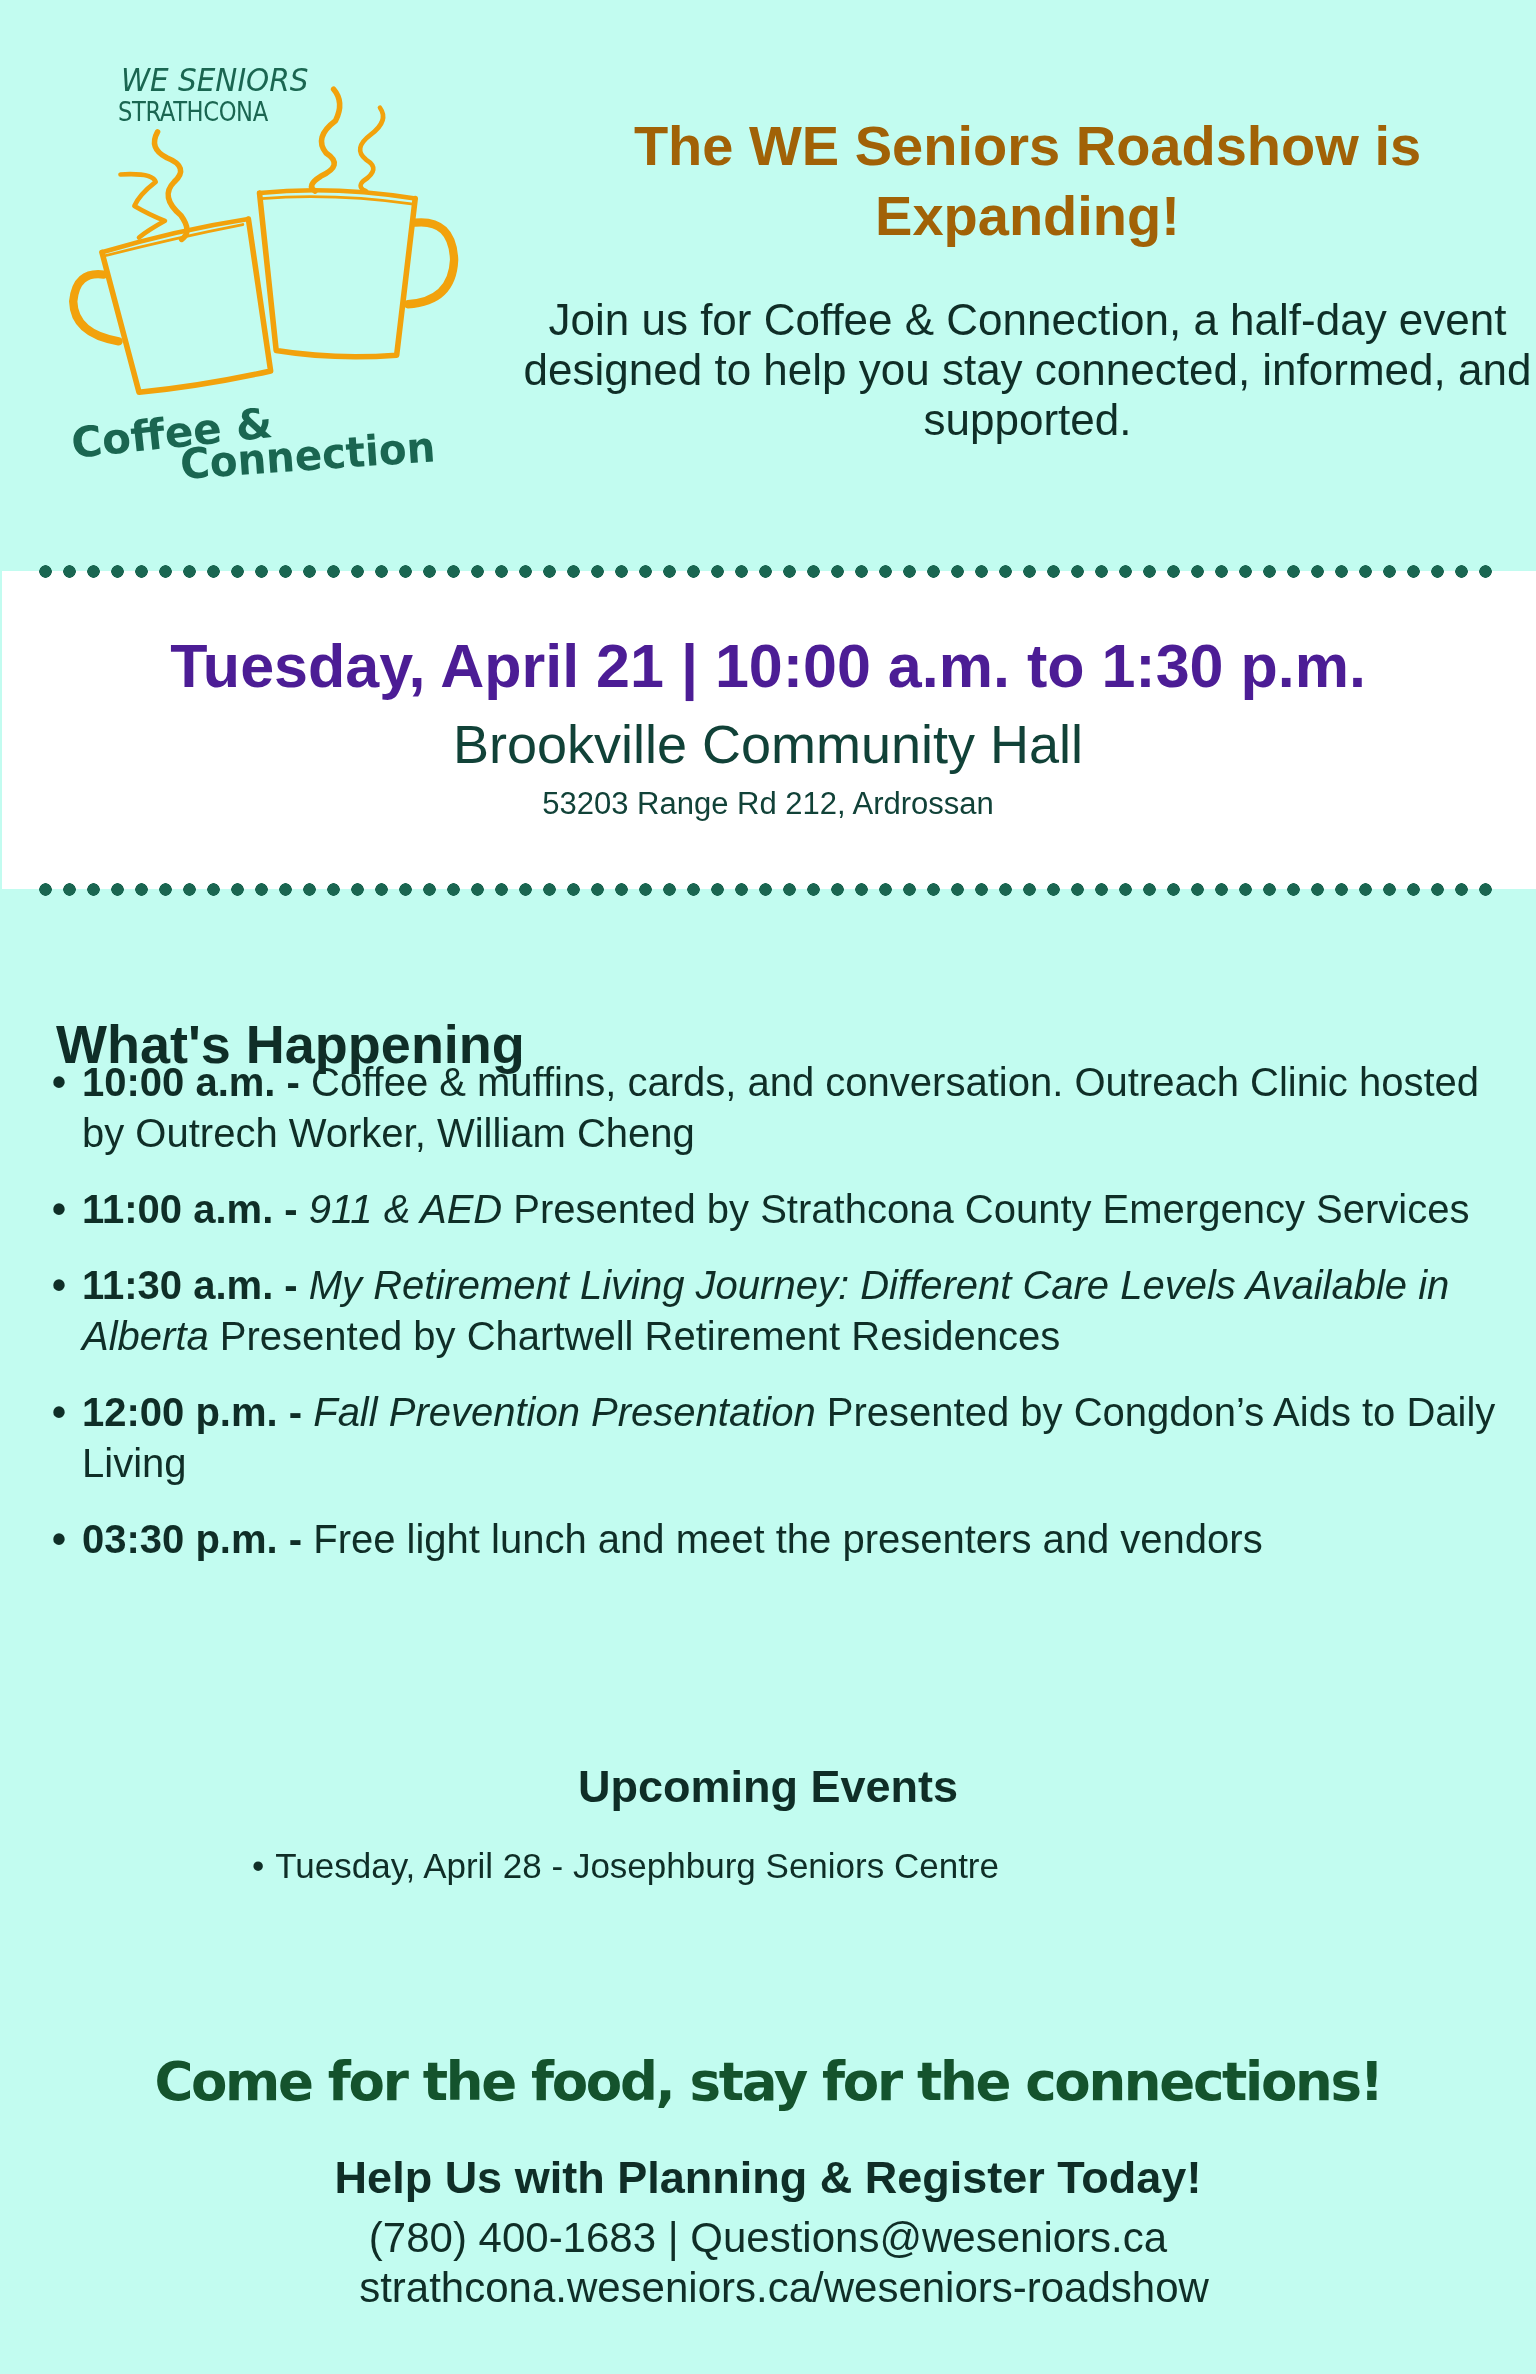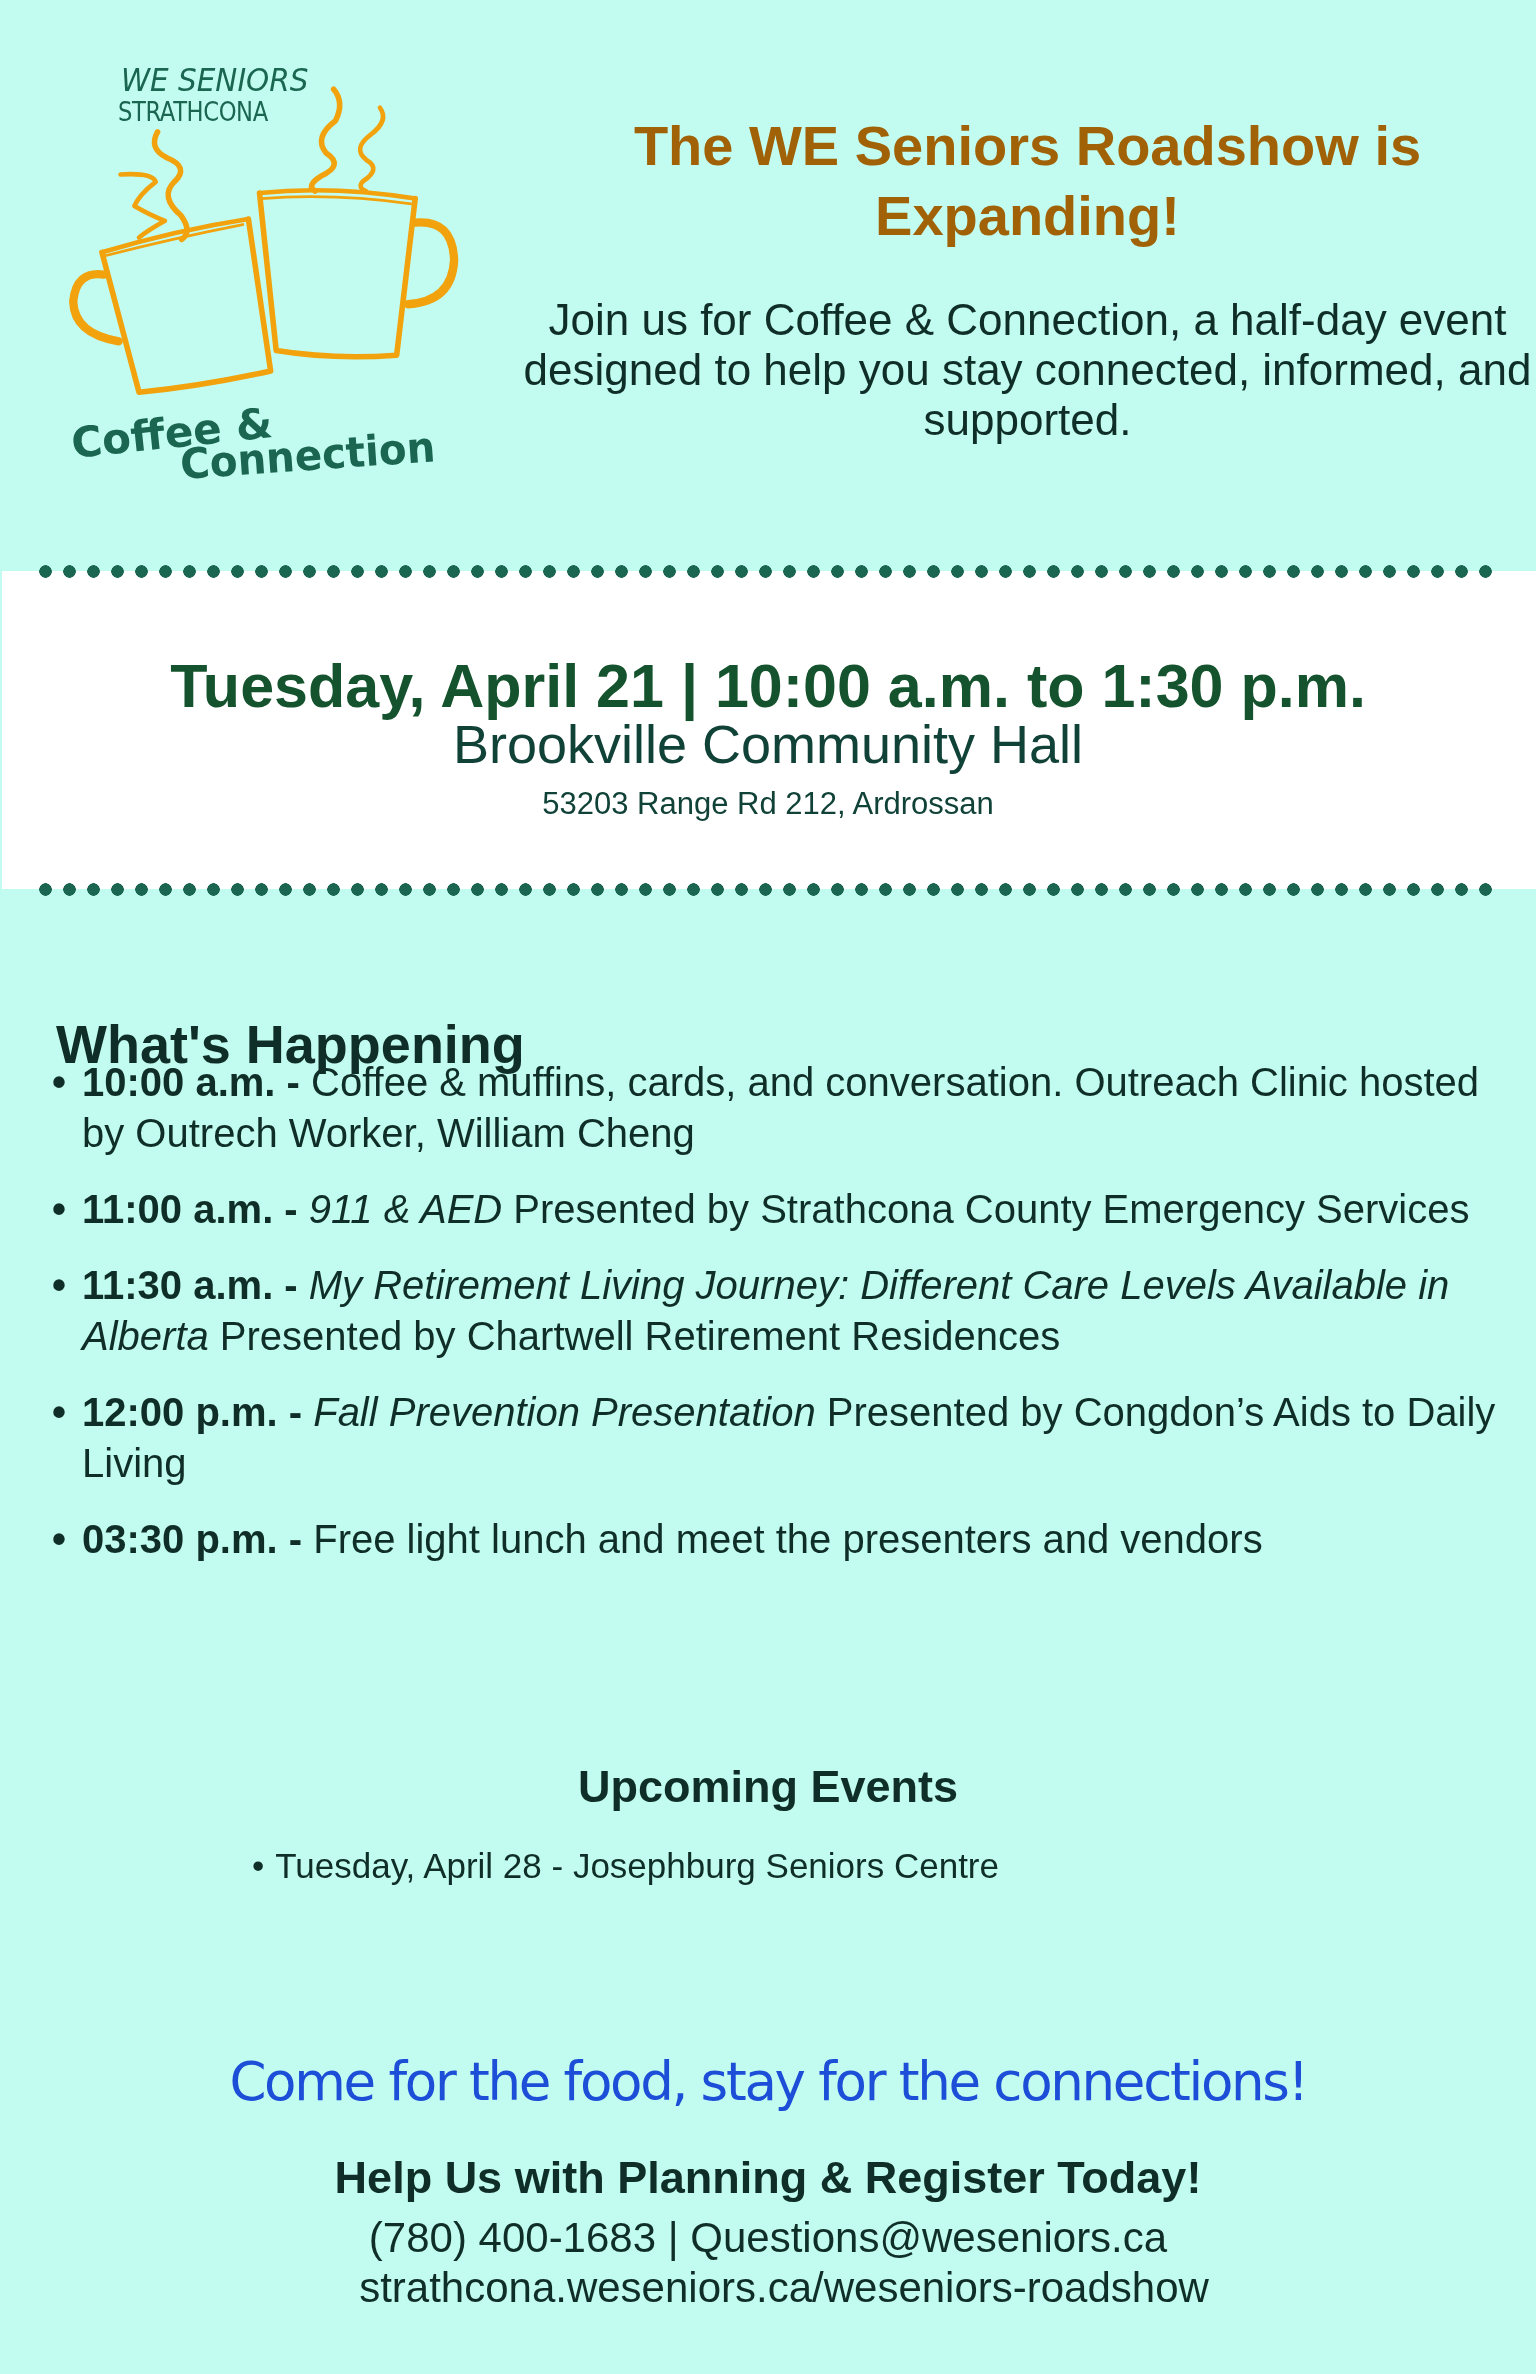--- a/index.html
+++ b/index.html
@@ -60,21 +60,21 @@
   .dots {
     left: 39px; width: 1461px; height: 13px;
     background-image: radial-gradient(circle at 6.5px 6.5px, #1a6651 6px, transparent 6.5px);
     background-size: 24px 13px; background-repeat: repeat-x;
   }
   .dots.top { top: 565px; }
   .dots.bottom { top: 883px; }
   .event-date {
     left: 0; top: 631px; width: 1536px; text-align: center;
     font-family: "Liberation Sans", sans-serif; font-weight: bold;
-    font-size: 61px; line-height: 70px; color: #14532d; margin-top: 20px;
+    font-size: 61px; line-height: 70px; color: #4c1d95;
   }
   .event-venue {
     left: 0; top: 714px; width: 1536px; text-align: center;
     font-family: "Liberation Sans", sans-serif;
     font-size: 54px; line-height: 61px; color: #114238;
   }
   .event-address {
     left: 0; top: 785px; width: 1536px; text-align: center;
     font-family: "Liberation Sans", sans-serif;
     font-size: 31px; line-height: 37px; color: #114238;
@@ -109,22 +109,22 @@
   .up-item {
     left: 252px; top: 1844px;
     font-family: "Liberation Sans", sans-serif;
     font-size: 35px; line-height: 43px; color: #0f2e27; white-space: nowrap;
   }
   .up-item .bullet { margin-right: 11px; }
 
   
   .tagline {
     left: 0; top: 2048px; width: 1536px; text-align: center;
-    font-family: "DejaVu Sans", sans-serif; font-weight: normal;
-    font-size: 53px; line-height: 67px; color: #1d4ed8; letter-spacing: -2.3px;
+    font-family: "DejaVu Sans", sans-serif; font-weight: bold;
+    font-size: 53px; line-height: 67px; color: #14532d; letter-spacing: -2.3px;
   }
   .register {
     left: 0; top: 2150px; width: 1536px; text-align: center;
     font-family: "Liberation Sans", sans-serif; font-weight: bold;
     font-size: 45px; line-height: 56px; color: #0f2e27;
   }
   .contact {
     left: 0; top: 2213px; width: 1536px; text-align: center;
     font-family: "Liberation Sans", sans-serif;
     font-size: 42px; line-height: 50px; color: #0f2e27;

